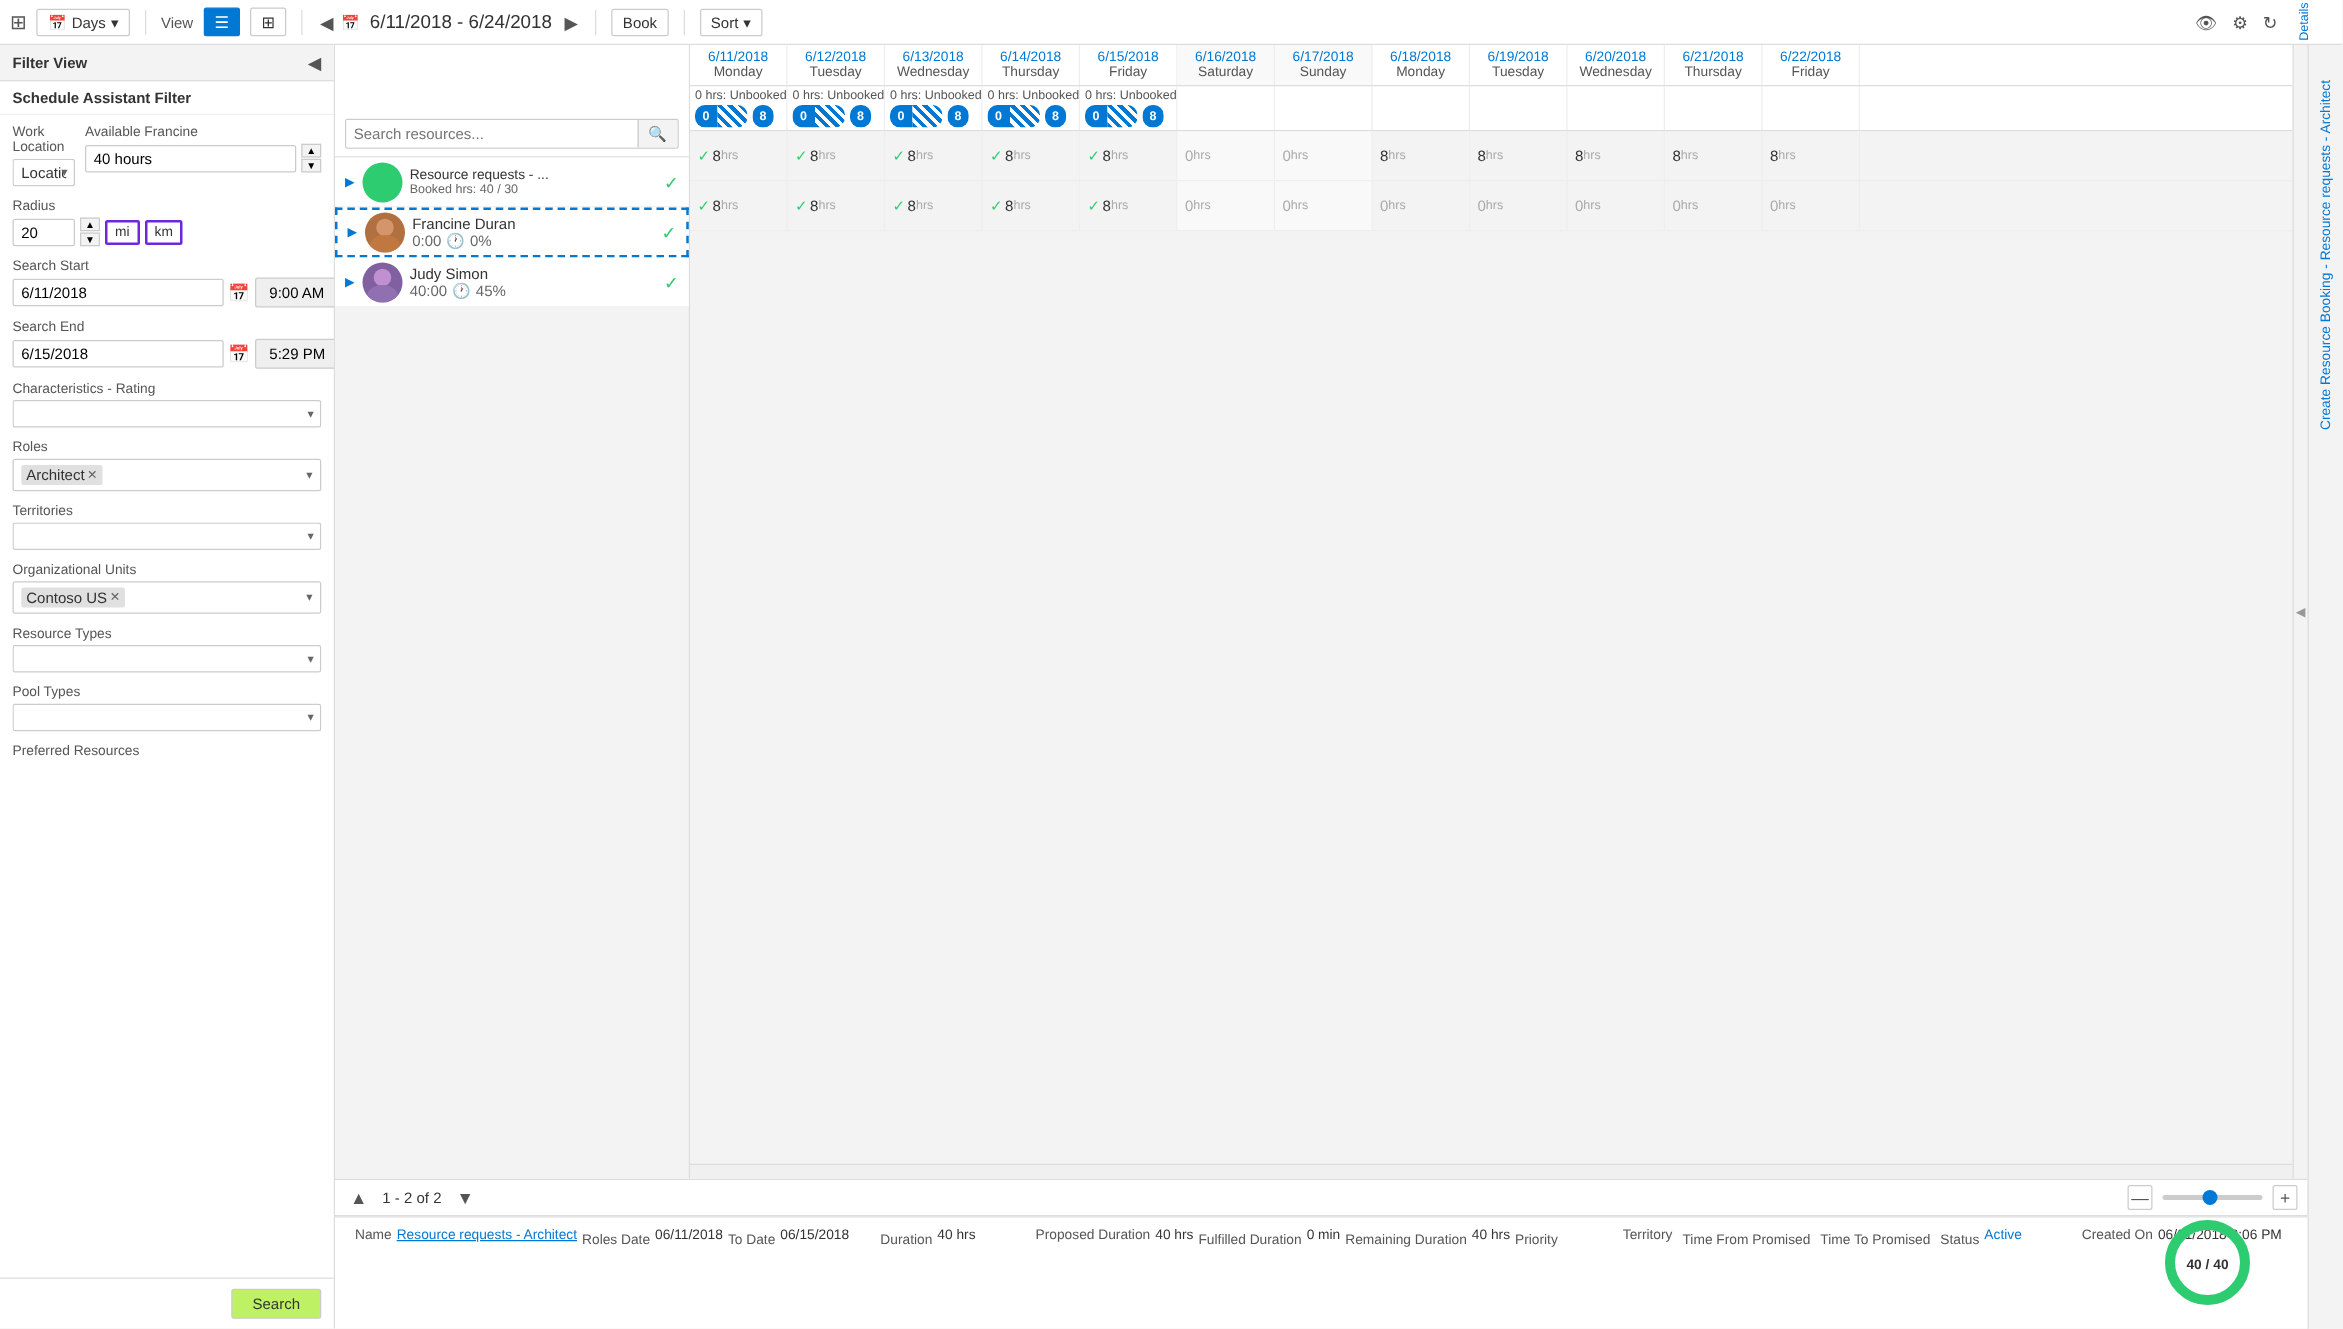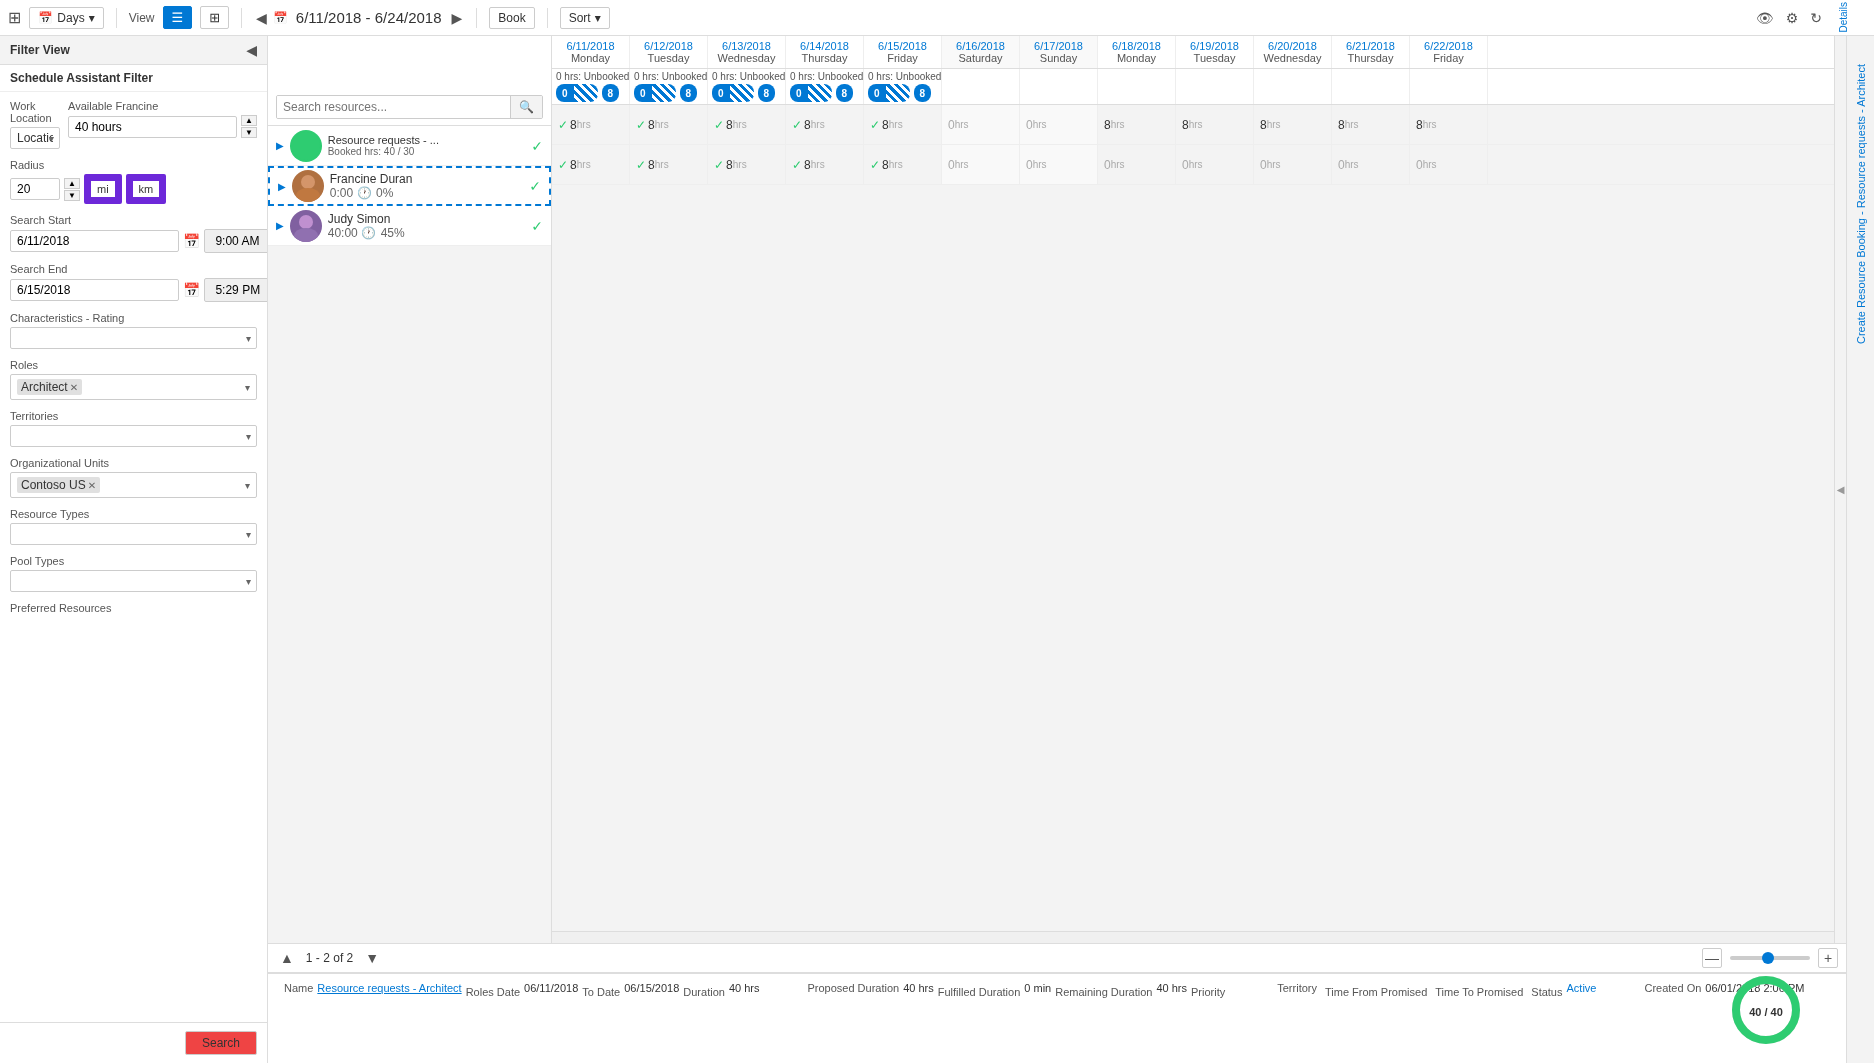--- a/index.html
+++ b/index.html
@@ -67,26 +67,26 @@
     .tag-x { cursor: pointer; color: #666; font-size: 10px; }
     .tag-input-arrow { margin-left: auto; color: #666; font-size: 10px; cursor: pointer; }
     .duration-wrap { display: flex; align-items: center; gap: 4px; }
     .duration-input { flex: 1; border: 1px solid #ccc; border-radius: 2px; padding: 3px 6px; font-size: 12px; }
     .duration-arrows { display: flex; flex-direction: column; gap: 1px; }
     .duration-arrow { width: 16px; height: 11px; border: 1px solid #ccc; background: #f3f3f3; cursor: pointer; display: flex; align-items: center; justify-content: center; font-size: 8px; }
     .radius-wrap { display: flex; align-items: center; gap: 4px; }
     .radius-input { width: 50px; border: 1px solid #ccc; border-radius: 2px; padding: 3px 6px; font-size: 12px; }
     .radius-arrows { display: flex; flex-direction: column; gap: 1px; }
     .radius-arrow { width: 16px; height: 11px; border: 1px solid #ccc; background: #f3f3f3; cursor: pointer; display: flex; align-items: center; justify-content: center; font-size: 8px; }
-    .radius-btn { border: 7px solid #6d28d9; border-radius: 2px; padding: 2px 6px; background: #fff; cursor: pointer; font-size: 11px; color: #333; }
+    .radius-btn { border: 2px solid #6d28d9; border-radius: 2px; padding: 2px 6px; background: #fff; cursor: pointer; font-size: 11px; color: #333; }
     .filter-footer {
       padding: 8px 10px; border-top: 1px solid #ddd; display: flex; justify-content: flex-end;
     }
     .search-btn {
-      background: #ef4444; border: 1px solid #ccc; border-radius: 2px; padding: 4px 16px;
+      background: #bef264; border: 1px solid #ccc; border-radius: 2px; padding: 4px 16px;
       font-size: 12px; color: #333; cursor: pointer; font-weight: 500;
     }
 
     
     .right-panel { flex: 1; display: flex; flex-direction: column; overflow: hidden; }
     .sched-btn {
       display: flex; align-items: center; gap: 4px; padding: 3px 8px;
       border: 1px solid #ccc; border-radius: 2px; background: #fff; cursor: pointer;
       font-size: 12px; color: #333;
     }
@@ -723,21 +723,21 @@
     </div>
 
     <div class="bottom-bar" style="position:relative;">
       <div class="info-section">
         <div class="info-label">Name</div>
         <div class="info-value link">Resource requests - Architect</div>
         <div class="info-label" style="margin-top:4px;">Roles Date</div>
         <div class="info-value">06/11/2018</div>
         <div class="info-label" style="margin-top:4px;">To Date</div>
         <div class="info-value">06/15/2018</div>
-        <div class="info-label" style="margin-top:4px;">Duration</div>
+        <div class="info-label" style="margin-top:4px;margin-left:21px;">Duration</div>
         <div class="info-value">40 hrs</div>
       </div>
       <div class="info-section">
         <div class="info-label">Proposed Duration</div>
         <div class="info-value">40 hrs</div>
         <div class="info-label" style="margin-top:4px;">Fulfilled Duration</div>
         <div class="info-value">0 min</div>
         <div class="info-label" style="margin-top:4px;">Remaining Duration</div>
         <div class="info-value">40 hrs</div>
         <div class="info-label" style="margin-top:4px;">Priority</div>

